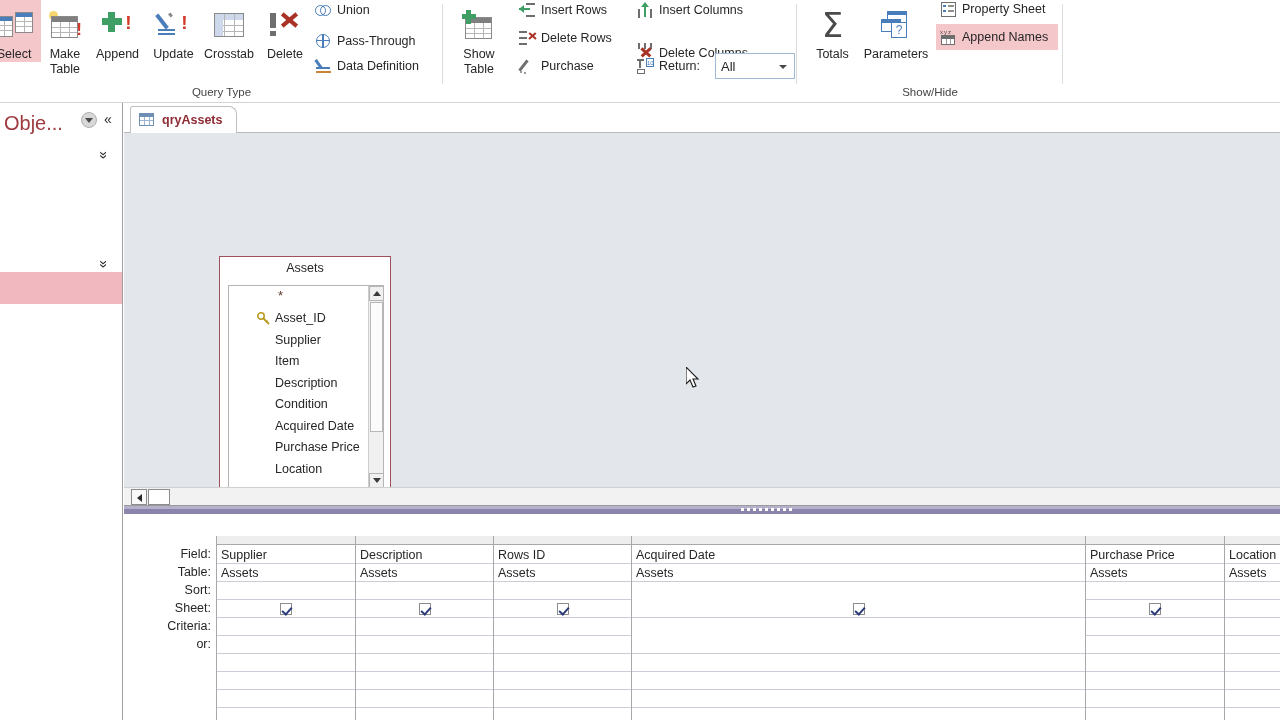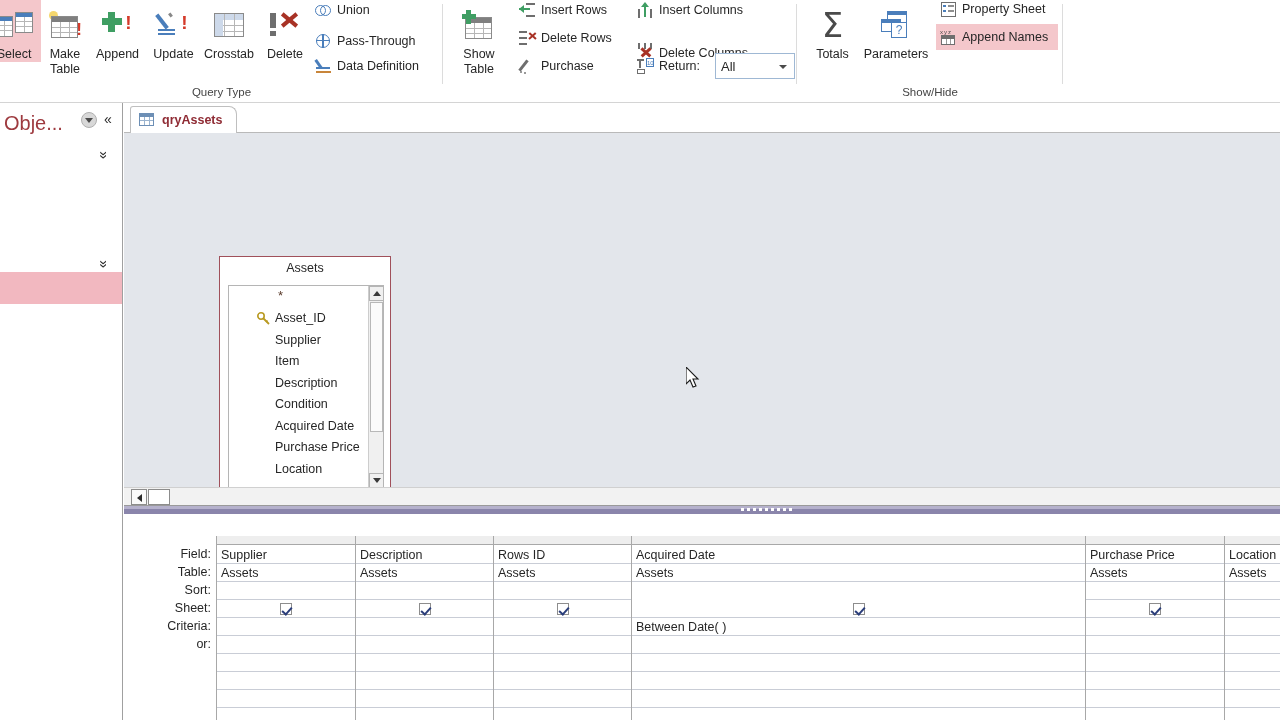--- a/index.html
+++ b/index.html
@@ -673,21 +673,20 @@
           <div class="qg-cell" style="top: 154px;"></div>
           <div class="qg-cell" style="top: 172px;"></div>
         </div>
         <div class="qg-col" style="left: 415px; width: 454px;">
           <div class="hcap"></div>
           <div class="qg-cell" style="top: 10px;">Acquired Date</div>
           <div class="qg-cell" style="top: 28px;">Assets</div>
           <div class="qg-cell center" style="top: 64px;">
             <span class="chk"></span>
           </div>
-          <div class="qg-cell" style="top: 82px;">Between Date( )</div>
           <div class="qg-cell" style="top: 100px;"></div>
           <div class="qg-cell" style="top: 118px;"></div>
           <div class="qg-cell" style="top: 136px;"></div>
           <div class="qg-cell" style="top: 154px;"></div>
           <div class="qg-cell" style="top: 172px;"></div>
         </div>
         <div class="qg-col" style="left: 869px; width: 139px;">
           <div class="hcap"></div>
           <div class="qg-cell" style="top: 10px;">Purchase Price</div>
           <div class="qg-cell" style="top: 28px;">Assets</div>

